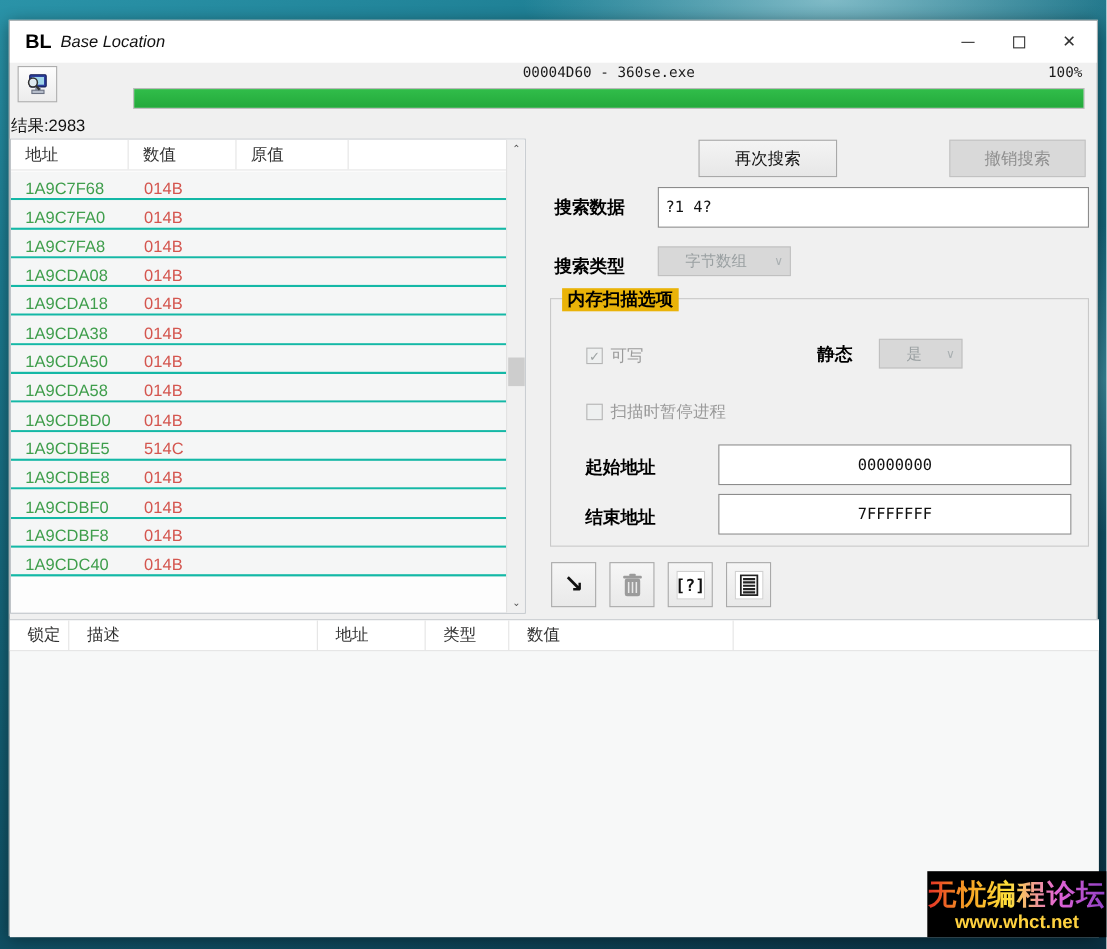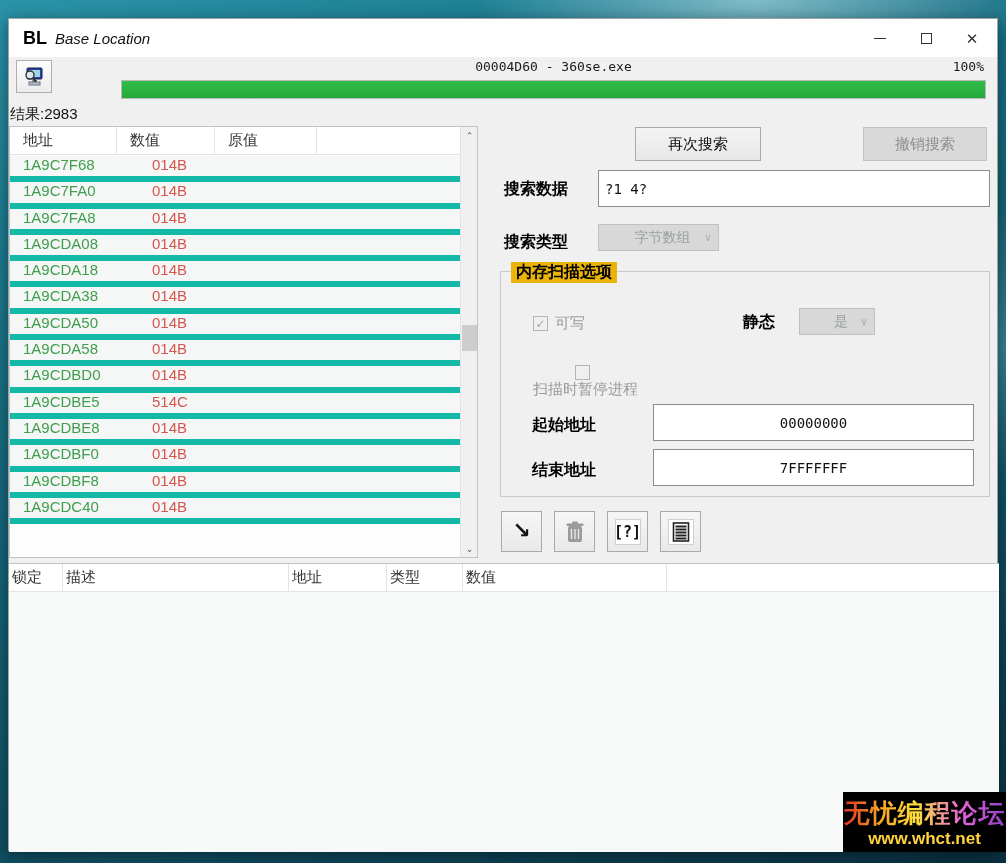--- a/index.html
+++ b/index.html
@@ -46,61 +46,61 @@
   .results-label { position:absolute; left:1px; top:86px; font-size:15px; color:#111; }
 
   
   .res-table { position:absolute; left:0px; top:107px; width:469px; height:432px;
     background:#fdfdfd; border:1px solid #bfc4c8; }
   .res-head { display:flex; height:28px; border-bottom:1px solid #e4e4e4; background:#fff; }
   .res-head .hc { display:flex; align-items:center; padding-left:13px; font-size:15px; color:#333;
     border-right:1px solid #e4e4e4; }
   .hc.c-addr{ width:107px; } .hc.c-val{ width:98px; } .hc.c-orig{ width:102px; } .hc.c-rest{ flex:1; border-right:none; }
   .res-body { position:absolute; top:29px; left:0; right:17px; bottom:0; overflow:hidden; }
-  .res-row { display:flex; height:26.3px; align-items:flex-start; background:#f5f6f6; border-bottom:6px solid #14b8a6;gap:21px; }
+  .res-row { display:flex; height:26.3px; align-items:flex-end; background:#f5f6f6; border-bottom:2px solid #14b8a6; }
   .res-row .addr { width:95px; margin-left:13px; color:#3f9e4c; font-size:15px; }
   .res-row .val  { width:98px; padding-left:13px; color:#d4564f; font-size:15px; }
   
   .sbar { position:absolute; top:0; right:0; width:17px; height:100%; background:#f0f0f0; border-left:1px solid #e2e2e2; }
   .sbar .arr { position:absolute; left:0; width:17px; height:17px; display:flex; align-items:center; justify-content:center;
     color:#555; font-size:9px; cursor:pointer; }
   .arr-up{ top:0; } .arr-dn{ bottom:0; }
   .sbar .thumb { position:absolute; left:1px; width:15px; top:198px; height:26px; background:#cdcdcd; cursor:pointer; }
 
   
   .btn { position:absolute; height:34px; width:126px; background:linear-gradient(#f4f4f4,#e7e7e7);
     border:1px solid #a9a9a9; font-size:15px; color:#111; display:flex; align-items:center; justify-content:center; cursor:pointer; }
   .btn.focused { border:2px solid #2e75b6; box-shadow:inset 0 0 0 1px #cfe0f0; }
   .btn.disabled { background:#d9d9d9; border-color:#c2c2c2; color:#8f8f8f; cursor:default; }
   .flabel { position:absolute; font-weight:700; font-size:16px; color:#000; }
   .tinput { position:absolute; background:#fff; border:1px solid #8c8c8c;
     font-family:"DejaVu Sans Mono","Liberation Mono",monospace; font-size:14px; color:#111; padding:3px 6px; }
   .tinput.center { text-align:center; }
   .dropdown { position:absolute; background:#d8d8d8; border:1px solid #c0c0c0; color:#9aa0a2;
-    font-size:14px; display:flex; align-items:center; padding-left:8px;justify-content:center; }
+    font-size:14px; display:flex; align-items:center; padding-left:24px; }
   .dropdown .chev { position:absolute; right:6px; color:#aab0b2; font-size:11px; }
 
   .groupbox { position:absolute; left:491px; top:252px; width:490px; height:226px; border:1px solid #c9c9c9; }
   .group-title { position:absolute; left:10px; top:-10px; background:#eab308; padding:0 5px;
     font-weight:700; font-size:16px; color:#000; }
   .check-row { position:absolute; display:flex; align-items:center; color:#9a9a9a; font-size:15px; }
   .cbox { width:15px; height:15px; border:1px solid #b4b4b4; background:#eef0f0; margin-right:7px;
     display:flex; align-items:center; justify-content:center; color:#9ea4a4; font-size:12px; line-height:1; }
 
   
   .ico-btn { position:absolute; width:41px; height:41px; top:492px; background:linear-gradient(#f6f6f6,#e9e9e9);
     border:1px solid #a9a9a9; display:flex; align-items:center; justify-content:center; cursor:pointer; }
   .ico-inner { width:26px; height:26px; background:#fff; border:1px solid #d0d0d0; display:flex; align-items:center; justify-content:center; }
   .arrow-glyph { font-size:22px; font-weight:700; color:#111; line-height:1; transform:translateY(-1px); }
   .qmark { font-family:"DejaVu Sans Mono",monospace; font-weight:700; font-size:15px; color:#111; }
 
   
   .lock-table { position:absolute; left:0; top:544px; width:990px; height:289px; background:#f7f8f8; border-top:1px solid #bfc4c8; }
   .lock-head { display:flex; height:28px; background:#fff; border-bottom:1px solid #e4e4e4; }
-  .lock-head .hc { display:flex; align-items:center; padding-left:3px; font-size:15px; color:#333; border-right:1px solid #e4e4e4; }
+  .lock-head .hc { display:flex; align-items:center; padding-left:16px; font-size:15px; color:#333; border-right:1px solid #e4e4e4; }
   .hc.c-lock{ width:54px; } .hc.c-desc{ width:226px; } .hc.c-laddr{ width:98px; } .hc.c-type{ width:76px; } .hc.c-lval{ width:204px; } .hc.c-lrest{ flex:1; border-right:none; }
 
   
   .watermark { position:absolute; right:0; top:792px; width:163px; height:60px; background:#000;
     display:flex; flex-direction:column; align-items:center; justify-content:center; overflow:hidden; }
   .wm1 { font-size:26px; font-weight:700; letter-spacing:1px; white-space:nowrap;
     background:linear-gradient(90deg,#e63226 0%,#f7a223 22%,#ffe13a 45%,#e465d6 72%,#8d3fc4 100%);
     -webkit-background-clip:text; background-clip:text; color:transparent; }
   .wm2 { font-size:17px; font-weight:700; color:#ffd23f; margin-top:-2px; white-space:nowrap; }
 
@@ -239,21 +239,21 @@
         <span class="cbox">✓</span>
         <span>可写</span>
       </div>
 
       <div class="flabel" style="left:242px; top:40px;">静态</div>
       <div class="dropdown" style="left:298px; top:36px; width:76px; height:27px;">
         <span>是</span>
         <span class="chev">∨</span>
       </div>
 
-      <div class="check-row" style="left:32px; top:93px;flex-direction:column;">
+      <div class="check-row" style="left:32px; top:93px;">
         <span class="cbox"></span>
         <span>扫描时暂停进程</span>
       </div>
 
       <div class="flabel" style="left:31px; top:143px;">起始地址</div>
       <input class="tinput center" style="left: 152px; top: 132px; width: 321px; height: 37px;" value="00000000">
 
       <div class="flabel" style="left:31px; top:188px;">结束地址</div>
       <input class="tinput center" style="left: 152px; top: 177px; width: 321px; height: 37px;" value="7FFFFFFF">
     </div>

